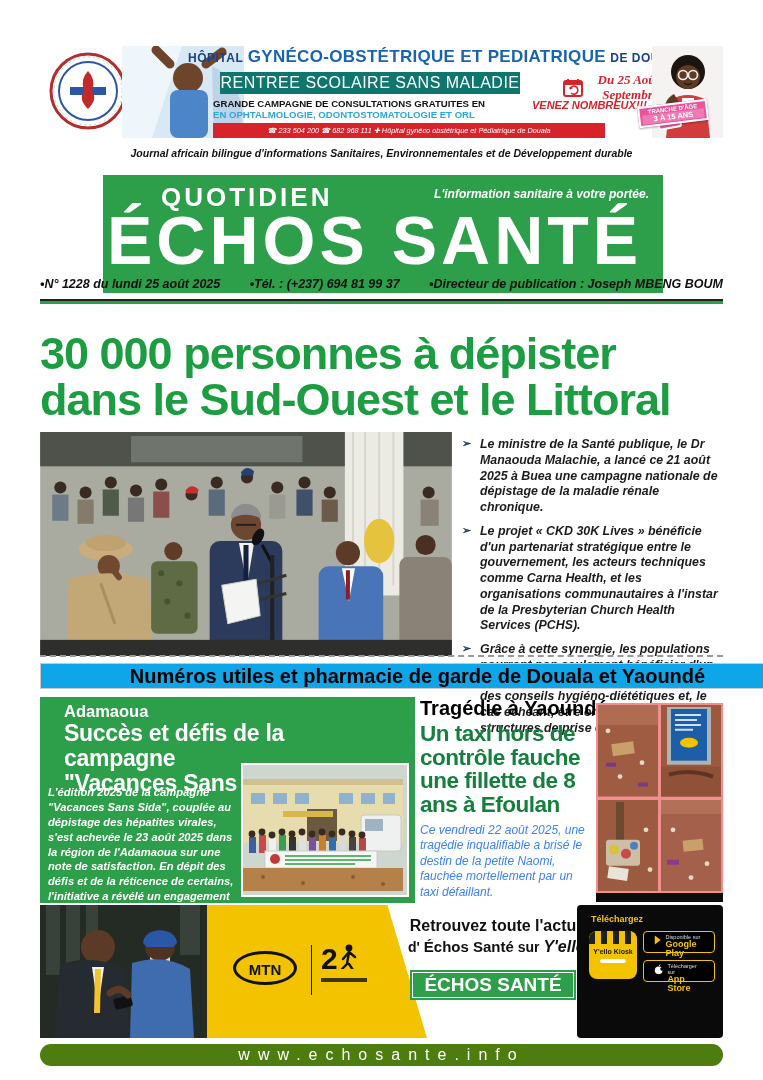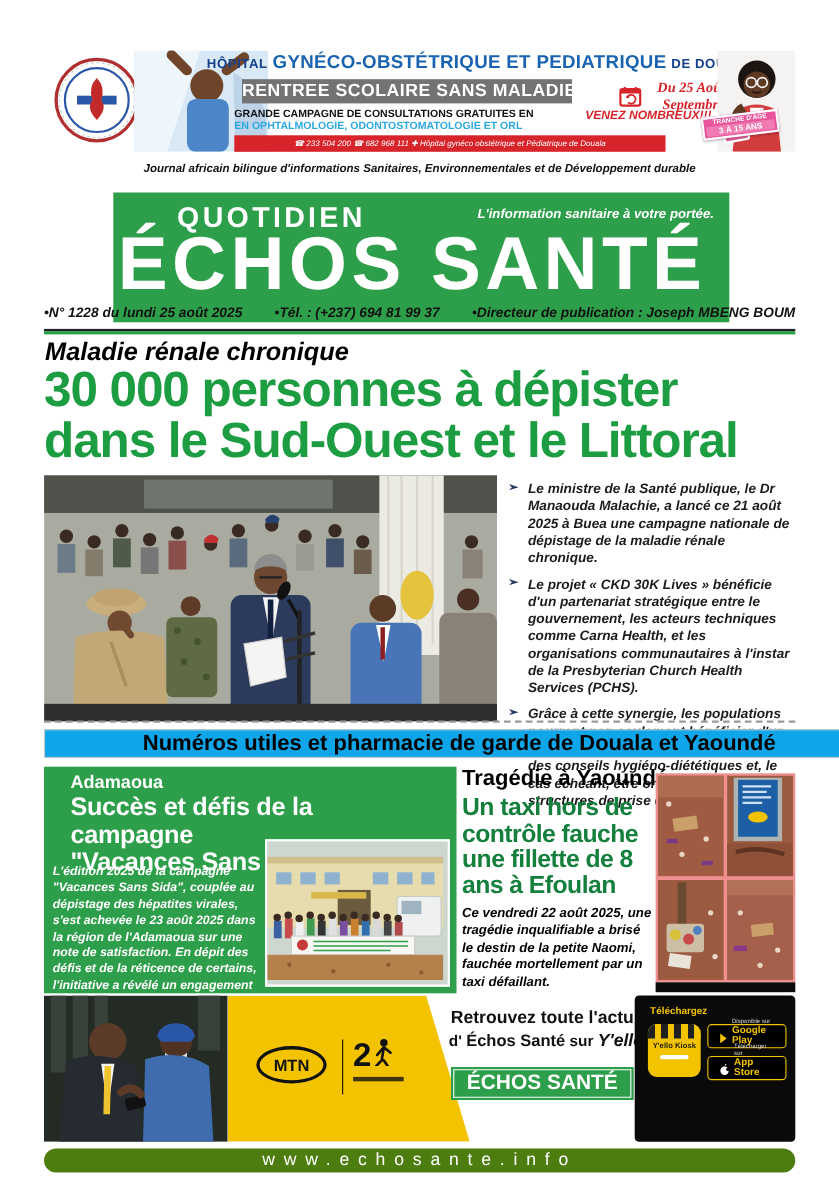--- a/index.html
+++ b/index.html
@@ -5,22 +5,22 @@
   html,body{margin:0;padding:0;background:#fff;}
   .page{position:relative;width:763px;height:1080px;background:#fff;overflow:hidden;
         font-family:"Liberation Sans",sans-serif;}
   .abs{position:absolute;}
 
   
   .topad{left:40px;top:46px;width:683px;height:92px;background:#fff;}
   .hosp-line{left:148px;top:1px;width:424px;text-align:center;white-space:nowrap;color:#15418c;font-weight:800;}
   .hosp-prefix,.hosp-suffix{font-size:12px;letter-spacing:.5px;}
   .hosp-name{font-size:17px;color:#1a63b0;letter-spacing:.3px;}
-  .redband{left:180px;top:26px;width:300px;height:22px;background:#737373;color:#fff;
-           font-weight:700;font-size:16px;line-height:22px;text-align:center;letter-spacing:.5px;white-space:nowrap;}
+  .redband{left:180px;top:26px;width:300px;height:22px;background:#0f766e;color:#fff;
+           font-weight:400;font-size:16px;line-height:22px;text-align:center;letter-spacing:.5px;white-space:nowrap;}
   .camp1{left:173px;top:52px;width:312px;font-size:9.6px;font-weight:800;color:#111;white-space:nowrap;}
   .camp2{left:173px;top:63px;width:312px;font-size:9.6px;font-weight:800;color:#2ba8e0;white-space:nowrap;}
   .venez{left:492px;top:53px;font-size:11px;font-weight:900;font-style:italic;color:#d7242b;white-space:nowrap;}
   .contactstrip{left:173px;top:77px;width:392px;height:15px;background:#d7242b;color:#fff;
                 font-size:7.3px;font-style:italic;line-height:15px;text-align:center;white-space:nowrap;overflow:hidden;}
   .dates{left:546px;top:27px;width:118px;text-align:center;color:#d7242b;
          font-family:"Liberation Serif",serif;font-weight:700;font-style:italic;font-size:13px;line-height:1.15;}
   .agebadge{left:598px;top:57px;width:62px;background:#e8559b;border:2px solid #fff;transform:rotate(-7deg);
             text-align:center;color:#fff;font-weight:800;padding:1px 2px;box-shadow:0 1px 2px rgba(0,0,0,.3);}
   .agebadge .l1{font-size:6px;display:block;}
@@ -60,21 +60,21 @@
   .ls-region{color:#fff;font-weight:800;font-size:16.5px;}
   .ls-head{color:#fff;font-weight:800;font-size:23px;line-height:1.08;letter-spacing:-.3px;}
   .ls-body{position:absolute;left:8px;top:88px;width:188px;color:#fff;font-size:11.2px;line-height:1.33;
            font-weight:700;font-style:italic;}
   .ls-photo{position:absolute;right:6px;top:66px;width:164px;height:130px;border:2px solid #fff;background:#cdd6cf;}
 
   
   .rightstory{left:420px;top:697px;width:303px;height:206px;}
   .rs-kicker{font-size:20px;font-weight:800;color:#000;}
   .rs-head{width:174px;color:#15803d;font-weight:800;font-size:22.5px;line-height:1.05;letter-spacing:-.5px;margin-top:2px;}
-  .rs-body{width:174px;color:#000000;font-size:12px;font-weight:700;font-style:italic;line-height:1.3;margin-top:6px;}
+  .rs-body{width:174px;color:#3b82f6;font-size:12px;font-weight:400;font-style:italic;line-height:1.3;margin-top:6px;}
   .rs-photos{position:absolute;right:0;top:6px;width:127px;height:190px;background:#ef8f8f;padding:2px;box-sizing:border-box;
              display:grid;grid-template-columns:1fr 1fr;grid-template-rows:1fr 1fr;gap:3px;}
   .rs-photos svg{width:100%;height:100%;display:block;}
   .rs-black{position:absolute;right:0;top:196px;width:127px;height:9px;background:#0c0c0c;}
 
   
   .mtnad{left:40px;top:905px;width:683px;height:133px;background:#fff;}
   .ad-photo{left:0;top:0;width:167px;height:133px;}
   .ad-yellow{left:167px;top:0;width:220px;height:133px;background:#f3c300;
              clip-path:polygon(0 0,82% 0,100% 100%,0 100%);}
@@ -92,21 +92,21 @@
   .ad-badge{display:inline-block;margin-top:14px;background:#2d9e49;color:#fff;font-weight:800;font-size:19px;
             padding:4px 14px;box-shadow:inset 0 0 0 2px #2d9e49, inset 0 0 0 3px #fff;}
   .ad-black{left:537px;top:0;width:146px;height:133px;background:#0a0a0a;border-radius:4px;}
   .dl-label{position:absolute;left:14px;top:9px;color:#f3c300;font-size:9px;font-weight:700;}
   .kiosk-icon{position:absolute;left:12px;top:26px;width:48px;height:48px;background:#f3c300;border-radius:8px;overflow:hidden;}
   .kiosk-awning{height:13px;background:repeating-linear-gradient(90deg,#202020 0 6px,#f3c300 6px 12px);
                 border-radius:8px 8px 0 0;}
   .kiosk-label{color:#1a1a1a;font-weight:800;font-size:7px;text-align:center;margin-top:4px;}
   .kiosk-bar{width:26px;height:4px;background:#fff;border-radius:2px;margin:4px auto 0;}
   .store-badges{position:absolute;left:66px;top:26px;width:72px;display:flex;flex-direction:column;gap:7px;}
-  .store-badge{display:flex;align-items:flex-end;gap:4px;border:1px solid #f3c300;border-radius:4px;background:#000;
+  .store-badge{display:flex;align-items:flex-start;gap:4px;border:1px solid #f3c300;border-radius:4px;background:#000;
                padding:2px 10px;height:22px;box-sizing:border-box;}
   .sb-text .small{display:block;font-size:5.5px;color:#ddd;}
   .sb-text .big{display:block;font-size:9px;font-weight:800;color:#f3c300;line-height:1;}
 
   
   .footer{left:40px;top:1044px;width:683px;height:22px;background:#4d7c0f;border-radius:11px;
           text-align:center;color:#fff;font-size:16px;letter-spacing:8px;line-height:22px;}
   svg{display:block;}
 </style>
 </head>
@@ -197,21 +197,20 @@
     <div class="abs mast-title">ÉCHOS SANTÉ</div>
   </div>
 
   <div class="abs infobar">
     <span>•N° 1228 du lundi 25 août 2025</span>
     <span>•Tél. : (+237) 694 81 99 37</span>
     <span>•Directeur de publication : Joseph MBENG BOUM</span>
   </div>
   <div class="abs infoline-green"></div>
 
-  <div class="abs lead-kicker">Maladie rénale chronique</div>
   <div class="abs headline">
     <div>30 000 personnes à dépister</div>
     <div>dans le Sud-Ouest et le Littoral</div>
   </div>
 
   <div class="abs mainphoto">
     <svg width="412" height="224" viewBox="0 0 408 222">
       <rect width="408" height="222" fill="#a9aba1"></rect>
       <rect width="408" height="34" fill="#4e524b"></rect>
       <rect x="90" y="4" width="170" height="26" fill="#6f746c"></rect>

